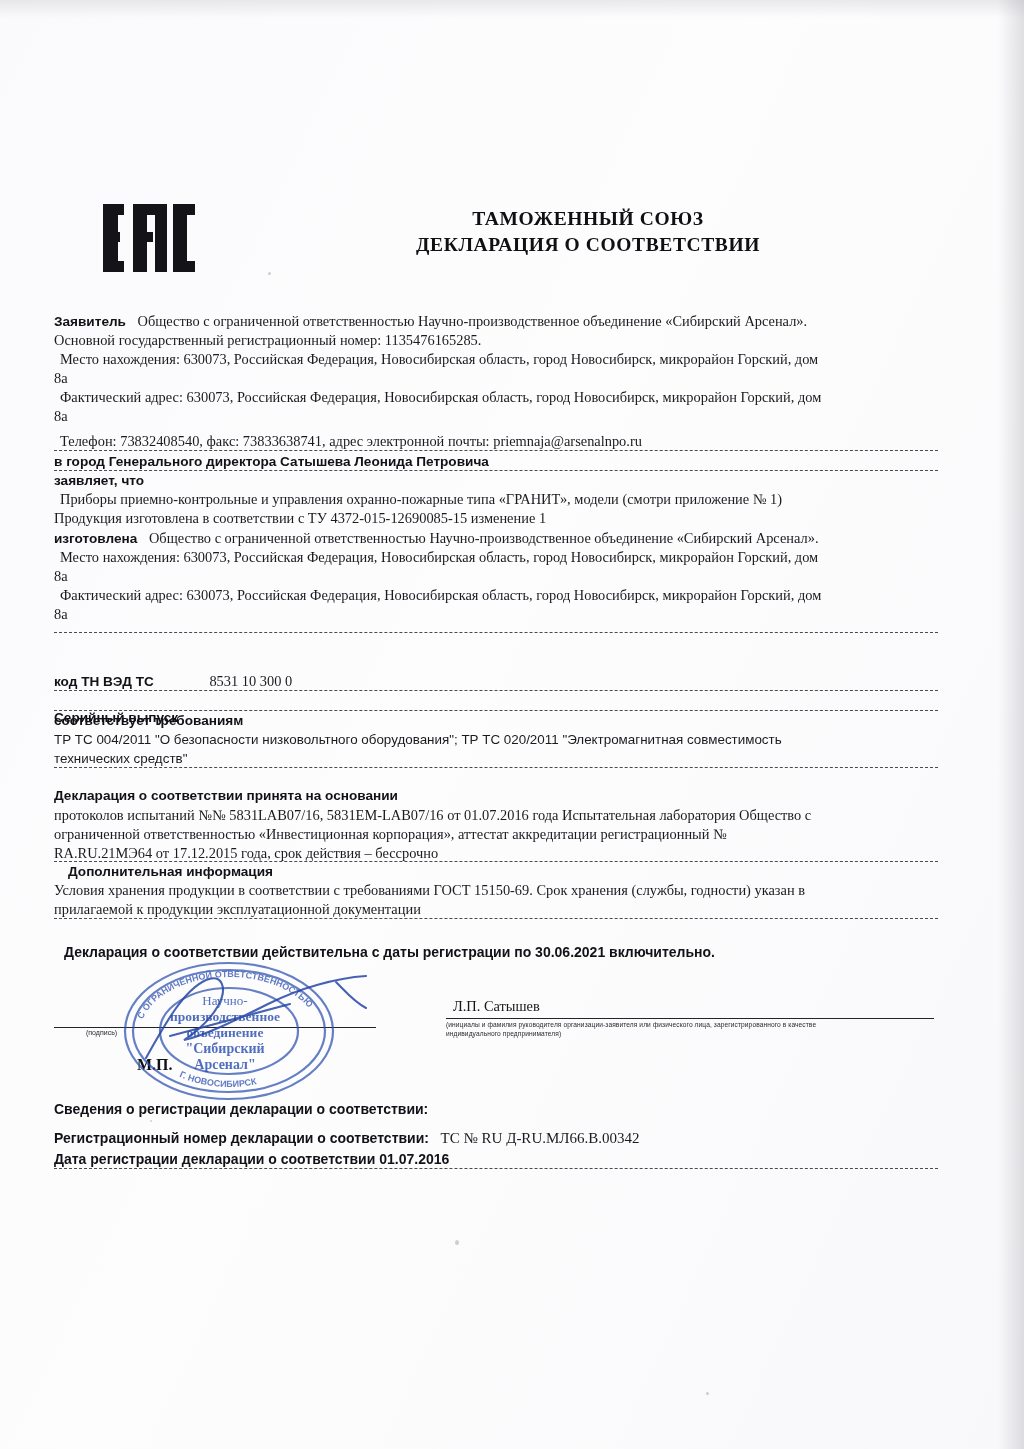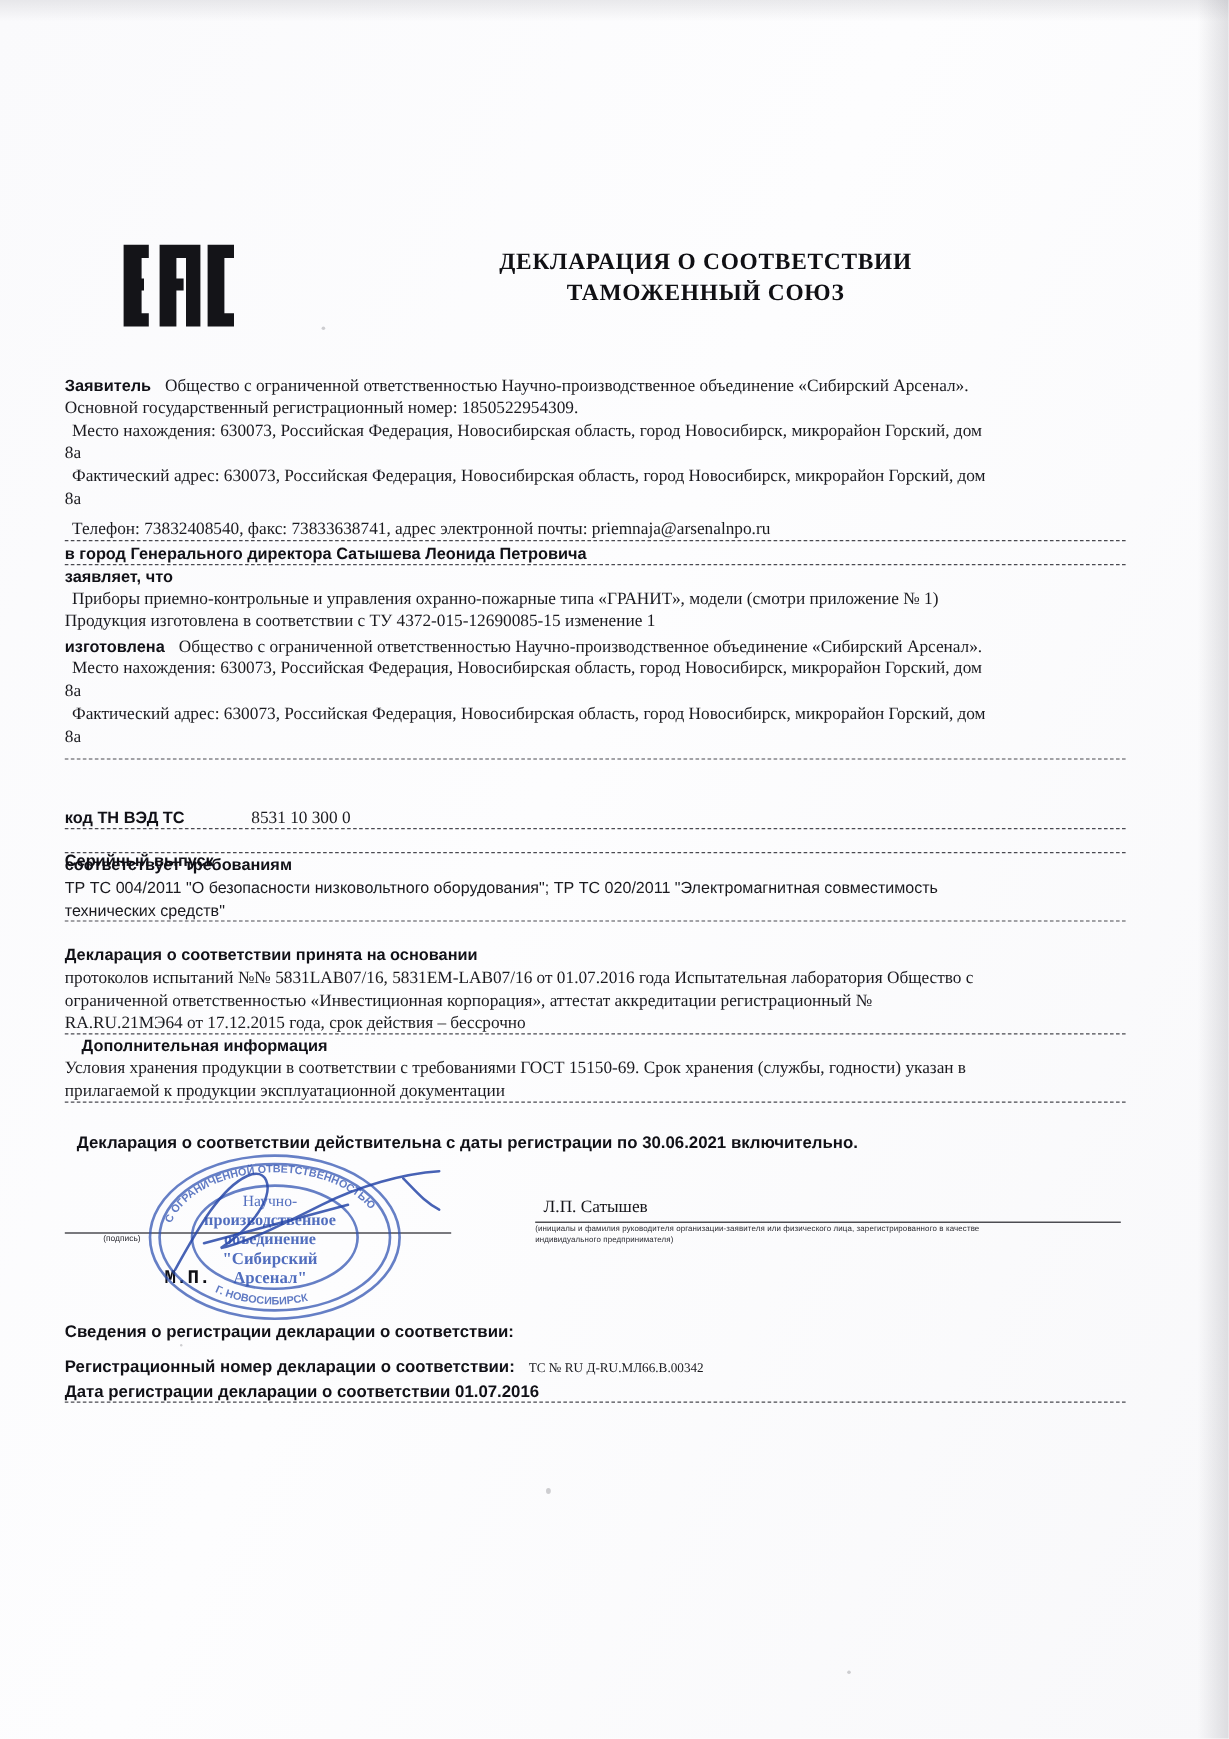--- a/index.html
+++ b/index.html
@@ -128,21 +128,21 @@
     line-height: 8.4px;
     color: #2a2a31;
     letter-spacing: 0.1px;
   }
   .sig-name {
     font-family: "Liberation Serif", serif;
     font-size: 14.4px;
     color: #15151a;
   }
   .mp {
-    font-family: Liberation Mono, monospace;
+    font-family: Liberation Serif, serif;
     font-weight: bold;
     font-size: 16px;
     color: #0f0f14;
   }
   .signature-label {
     font-family: "Liberation Sans", sans-serif;
     font-size: 7px;
     color: #2a2a31;
   }
 
@@ -193,33 +193,33 @@
 
           <path d="M2 2 h15 v68 h-15 z M2 2 h21 v11 h-21 z M2 30 h17 v10 h-17 z M2 59 h21 v11 h-21 z" fill="#141418"></path>
 
           <path d="M32 2 h14 v68 h-14 z M32 2 h22 v11 h-22 z M32 30 h20 v10 h-20 z" fill="#141418"></path>
           <path d="M54 2 h12 v68 h-12 z" fill="#141418"></path>
 
           <path d="M72 2 h22 v11 h-22 z M72 2 h14 v68 h-14 z M72 59 h22 v11 h-22 z" fill="#141418"></path>
         </svg>
       </div>
       <div class="header-titles">
+        <div class="line">ТАМОЖЕННЫЙ СОЮЗ</div>
         <div class="line">ДЕКЛАРАЦИЯ О СООТВЕТСТВИИ</div>
-        <div class="line">ТАМОЖЕННЫЙ СОЮЗ</div>
       </div>
     </div>
 
     <div class="block" style="top:312px; left:6px;">
       <div class="row-line">
         <span class="label-bold">Заявитель</span>
         <span class="serif" style="margin-left:8px;">Общество с ограниченной ответственностью Научно-производственное объединение «Сибирский Арсенал».</span>
       </div>
     </div>
     <div class="block" style="top:331px; left:6px;">
-      <span class="serif">Основной государственный регистрационный номер: 1850522954309.</span>
+      <span class="serif">Основной государственный регистрационный номер: 1135476165285.</span>
     </div>
     <div class="block" style="top:350px; left:12px;">
       <span class="serif">Место нахождения: 630073, Российская Федерация, Новосибирская область, город Новосибирск, микрорайон Горский, дом</span>
     </div>
     <div class="block" style="top:369px; left:6px;">
       <span class="serif">8а</span>
     </div>
     <div class="block" style="top:388px; left:12px;">
       <span class="serif">Фактический адрес: 630073, Российская Федерация, Новосибирская область, город Новосибирск, микрорайон Горский, дом</span>
     </div>
@@ -325,21 +325,21 @@
     <div style="position:absolute; left:405px; top:998px;" class="sig-name">Л.П. Сатышев</div>
     <div class="sign-rule" style="left:398px; top:1018px; width:488px;"></div>
     <div style="position:absolute; left:398px; top:1021px; width:492px;" class="tiny">(инициалы и фамилия руководителя организации-заявителя или физического лица, зарегистрированного в качестве</div>
     <div style="position:absolute; left:398px; top:1030px; width:492px;" class="tiny">индивидуального предпринимателя)</div>
 
     <div class="block" style="top:1100px; left:6px;">
       <span class="strong-sans">Сведения о регистрации декларации о соответствии:</span>
     </div>
     <div class="block" style="top:1129px; left:6px;">
       <span class="strong-sans">Регистрационный номер декларации о соответствии:</span>
-      <span class="serif" style="margin-left:8px; font-size:11px;">ТС № RU Д-RU.МЛ66.В.00342</span>
+      <span class="serif" style="margin-left:8px; font-size:15px;">ТС № RU Д-RU.МЛ66.В.00342</span>
     </div>
     <div class="block" style="top:1150px; left:6px;">
       <span class="strong-sans">Дата регистрации декларации о соответствии 01.07.2016</span>
     </div>
     <div class="dashed" style="top:1168px; left:6px;"></div>
   </div>
 
   <div class="stamp">
     <svg width="222" height="152" viewBox="0 0 222 152" aria-hidden="true">
       <g opacity="0.72" fill="none" stroke="#2c4fb0" stroke-width="2.2">

